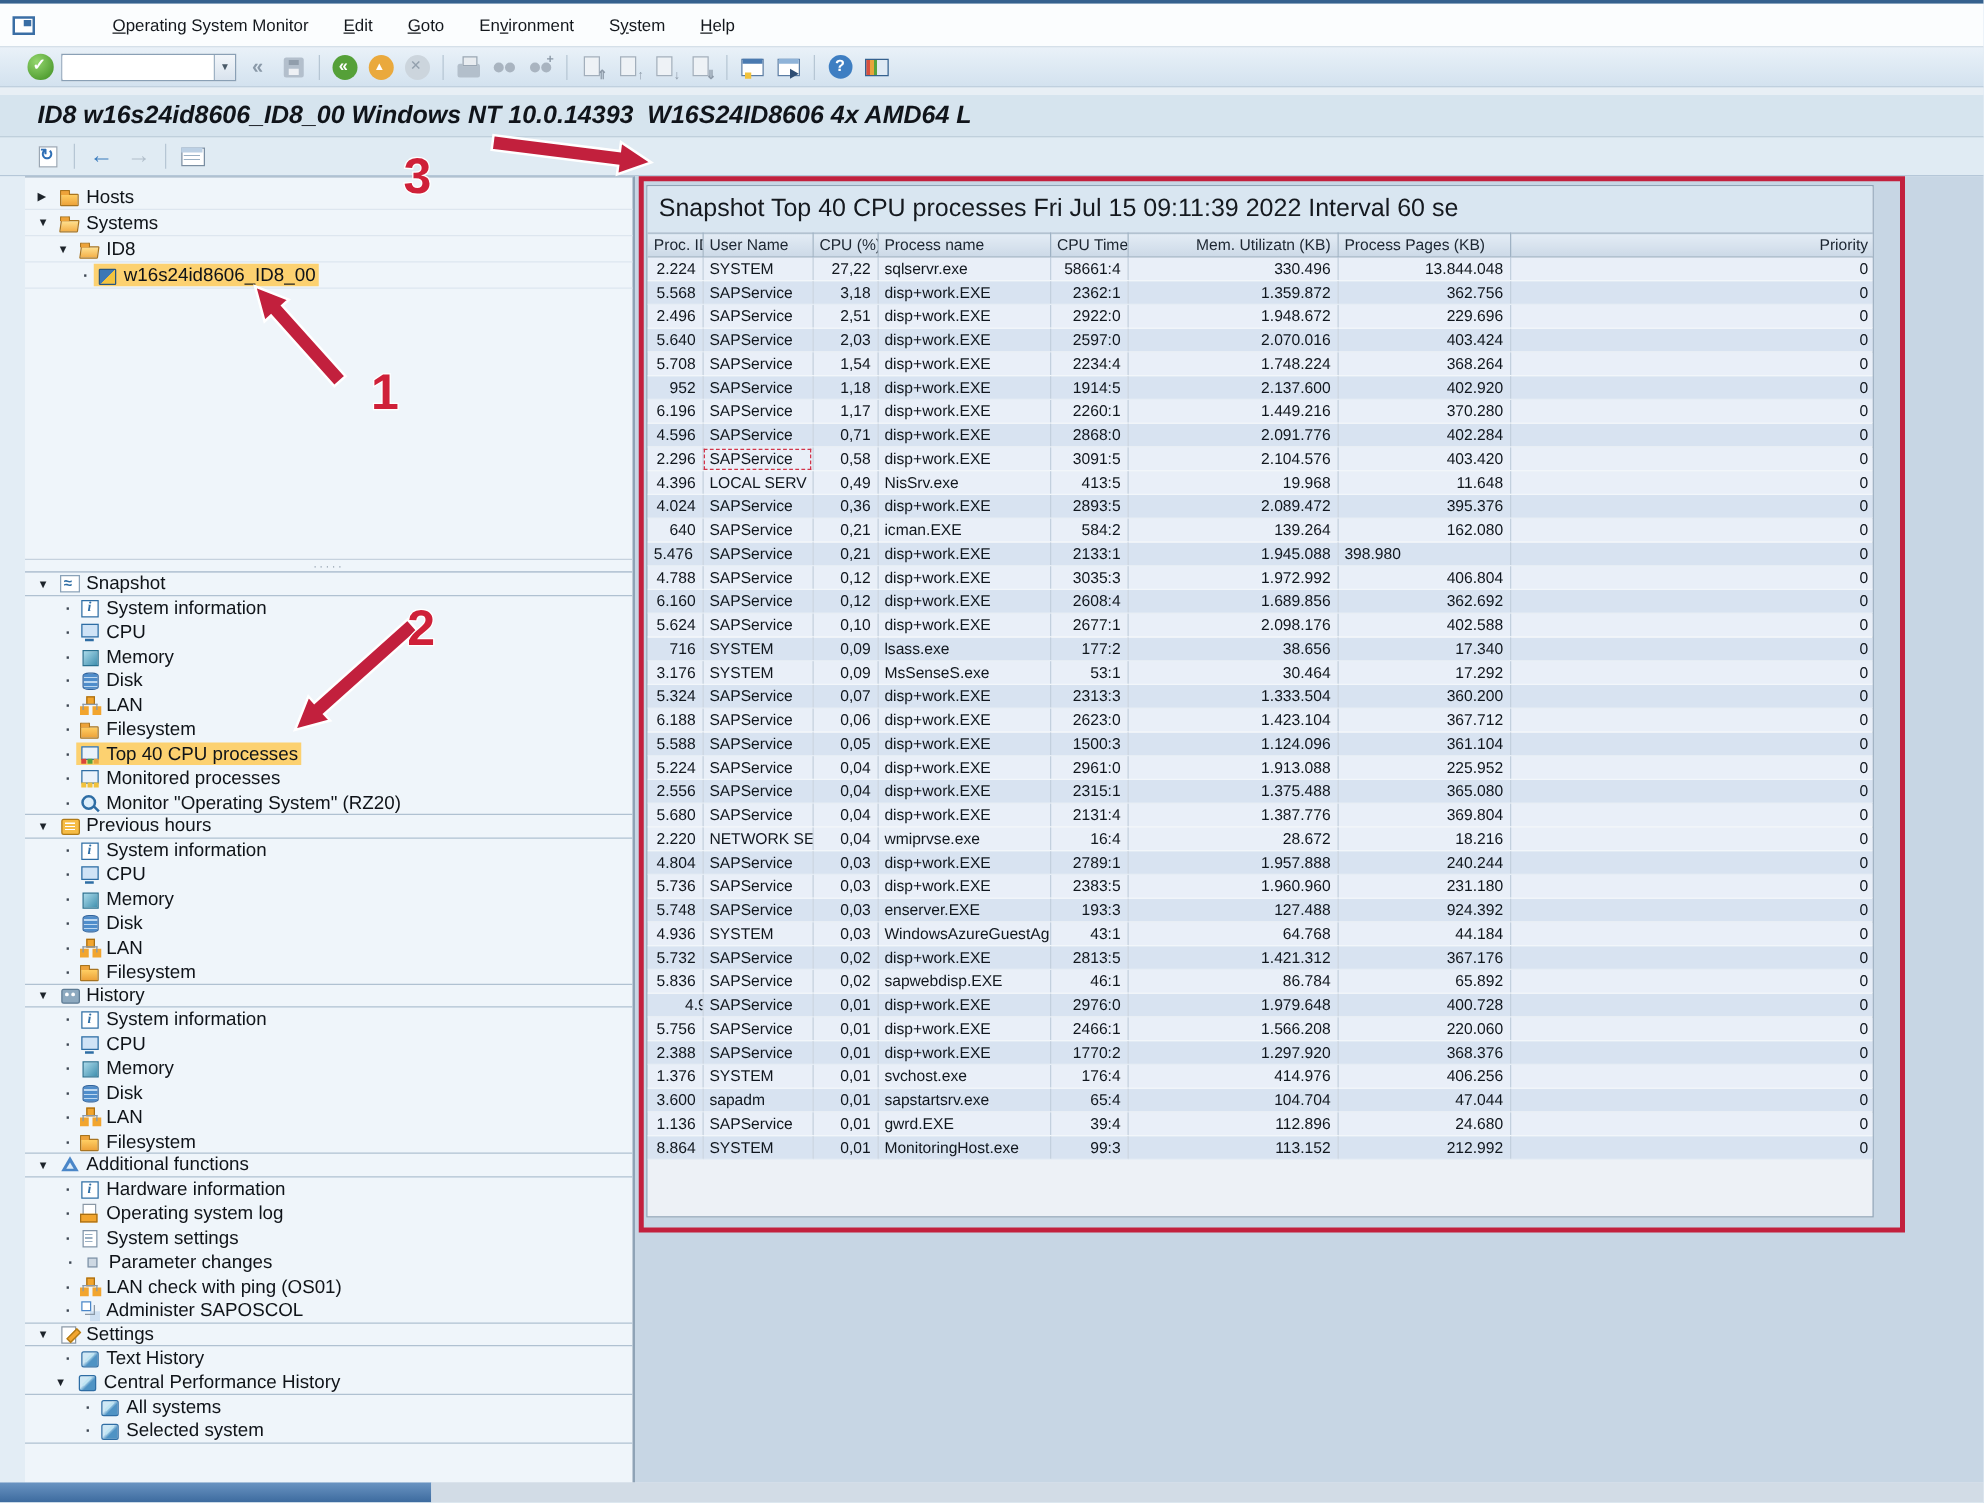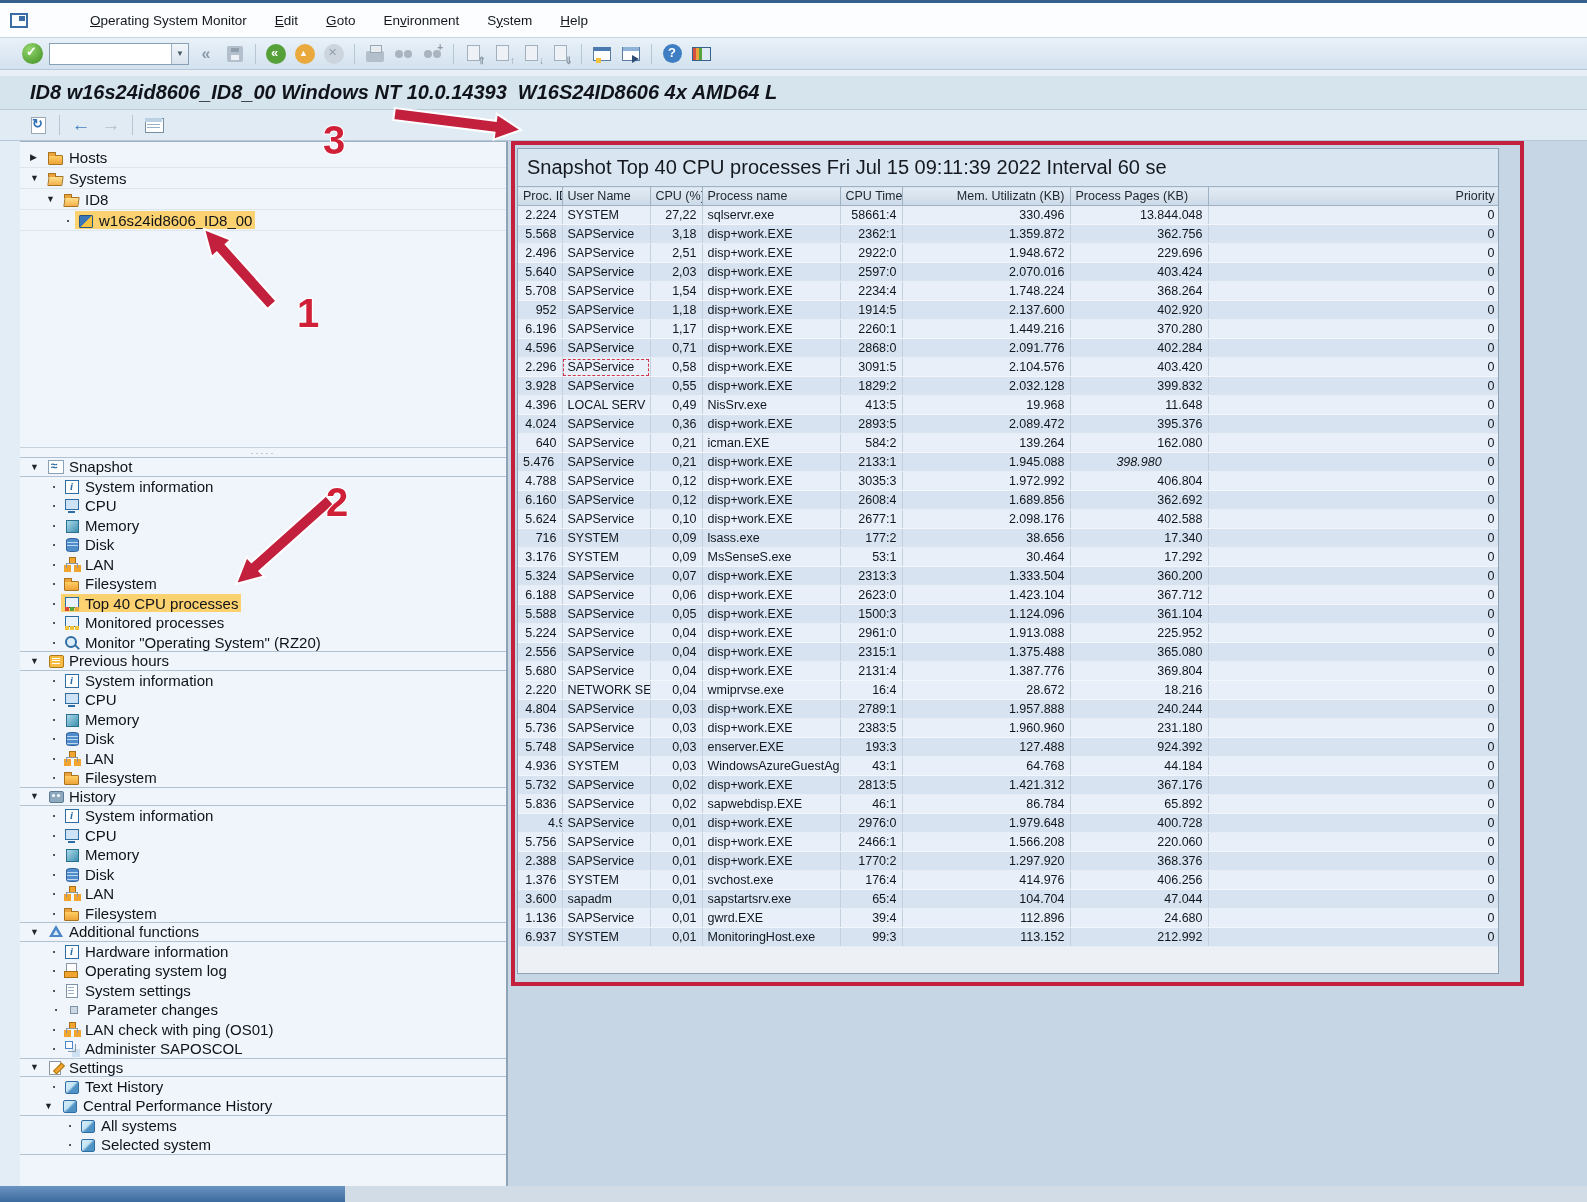--- a/index.html
+++ b/index.html
@@ -686,30 +686,20 @@
           <tr class="odd">
             <td style="text-align: right;">2.296</td>
             <td class="selcell" style="text-align: left;">SAPService</td>
             <td style="text-align: right;">0,58</td>
             <td style="text-align: left;">disp+work.EXE</td>
             <td style="text-align: right;">3091:5</td>
             <td style="text-align: right;">2.104.576</td>
             <td style="text-align: right;">403.420</td>
             <td style="text-align: right;">0</td>
           </tr>
-          <tr class="even">
-            <td style="text-align: right;">3.928</td>
-            <td style="text-align: left;">SAPService</td>
-            <td style="text-align: right;">0,55</td>
-            <td style="text-align: left;">disp+work.EXE</td>
-            <td style="text-align: right;">1829:2</td>
-            <td style="text-align: right;">2.032.128</td>
-            <td style="text-align: right;">399.832</td>
-            <td style="text-align: right;">0</td>
-          </tr>
           <tr class="odd">
             <td style="text-align: right;">4.396</td>
             <td style="text-align: left;">LOCAL SERV</td>
             <td style="text-align: right;">0,49</td>
             <td style="text-align: left;">NisSrv.exe</td>
             <td style="text-align: right;">413:5</td>
             <td style="text-align: right;">19.968</td>
             <td style="text-align: right;">11.648</td>
             <td style="text-align: right;">0</td>
           </tr>
@@ -733,21 +723,21 @@
             <td style="text-align: right;">162.080</td>
             <td style="text-align: right;">0</td>
           </tr>
           <tr class="even">
             <td style="text-align: left;">5.476</td>
             <td style="text-align: left;">SAPService</td>
             <td style="text-align: right;">0,21</td>
             <td style="text-align: left;">disp+work.EXE</td>
             <td style="text-align: right;">2133:1</td>
             <td style="text-align: right;">1.945.088</td>
-            <td style="text-align: center; font-style: italic;">398.980</td>
+            <td style="text-align: left;">398.980</td>
             <td style="text-align: right;">0</td>
           </tr>
           <tr class="odd">
             <td style="text-align: right;">4.788</td>
             <td style="text-align: left;">SAPService</td>
             <td style="text-align: right;">0,12</td>
             <td style="text-align: left;">disp+work.EXE</td>
             <td style="text-align: right;">3035:3</td>
             <td style="text-align: right;">1.972.992</td>
             <td style="text-align: right;">406.804</td>
@@ -977,21 +967,21 @@
             <td style="text-align: right;">1.136</td>
             <td style="text-align: left;">SAPService</td>
             <td style="text-align: right;">0,01</td>
             <td style="text-align: left;">gwrd.EXE</td>
             <td style="text-align: right;">39:4</td>
             <td style="text-align: right;">112.896</td>
             <td style="text-align: right;">24.680</td>
             <td style="text-align: right;">0</td>
           </tr>
           <tr class="even">
-            <td style="text-align: right;">6.937</td>
+            <td style="text-align: right;">8.864</td>
             <td style="text-align: left;">SYSTEM</td>
             <td style="text-align: right;">0,01</td>
             <td style="text-align: left;">MonitoringHost.exe</td>
             <td style="text-align: right;">99:3</td>
             <td style="text-align: right;">113.152</td>
             <td style="text-align: right;">212.992</td>
             <td style="text-align: right;">0</td>
           </tr>
         </tbody>
     </table>

